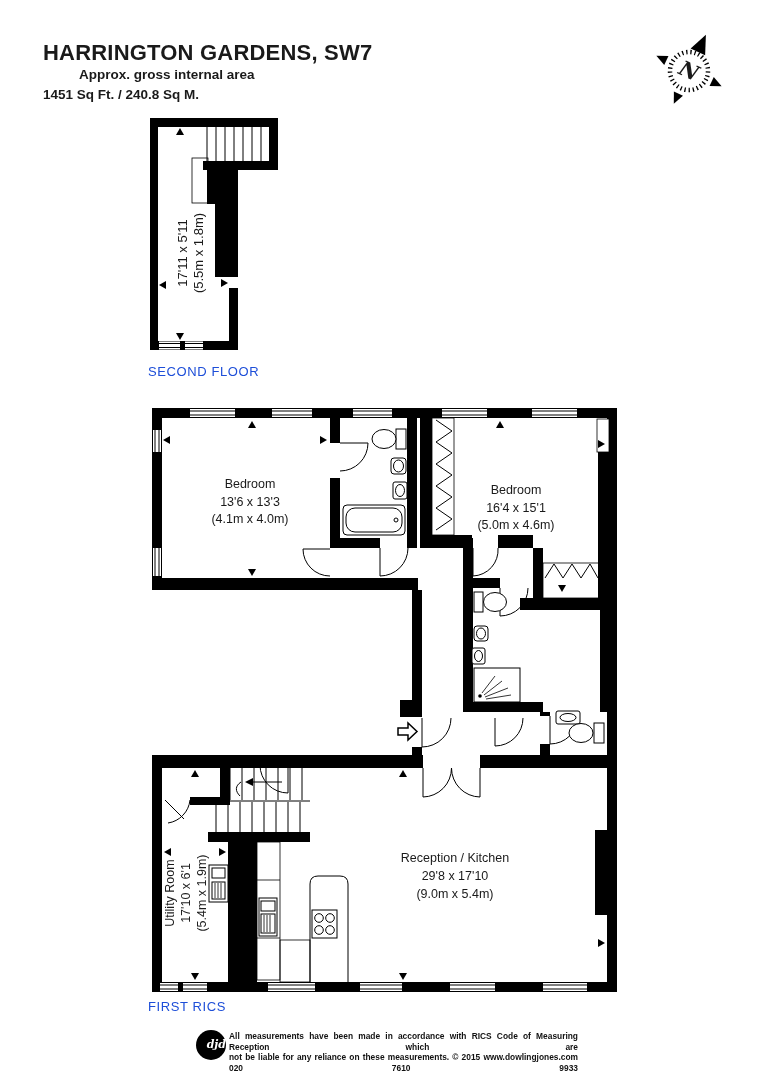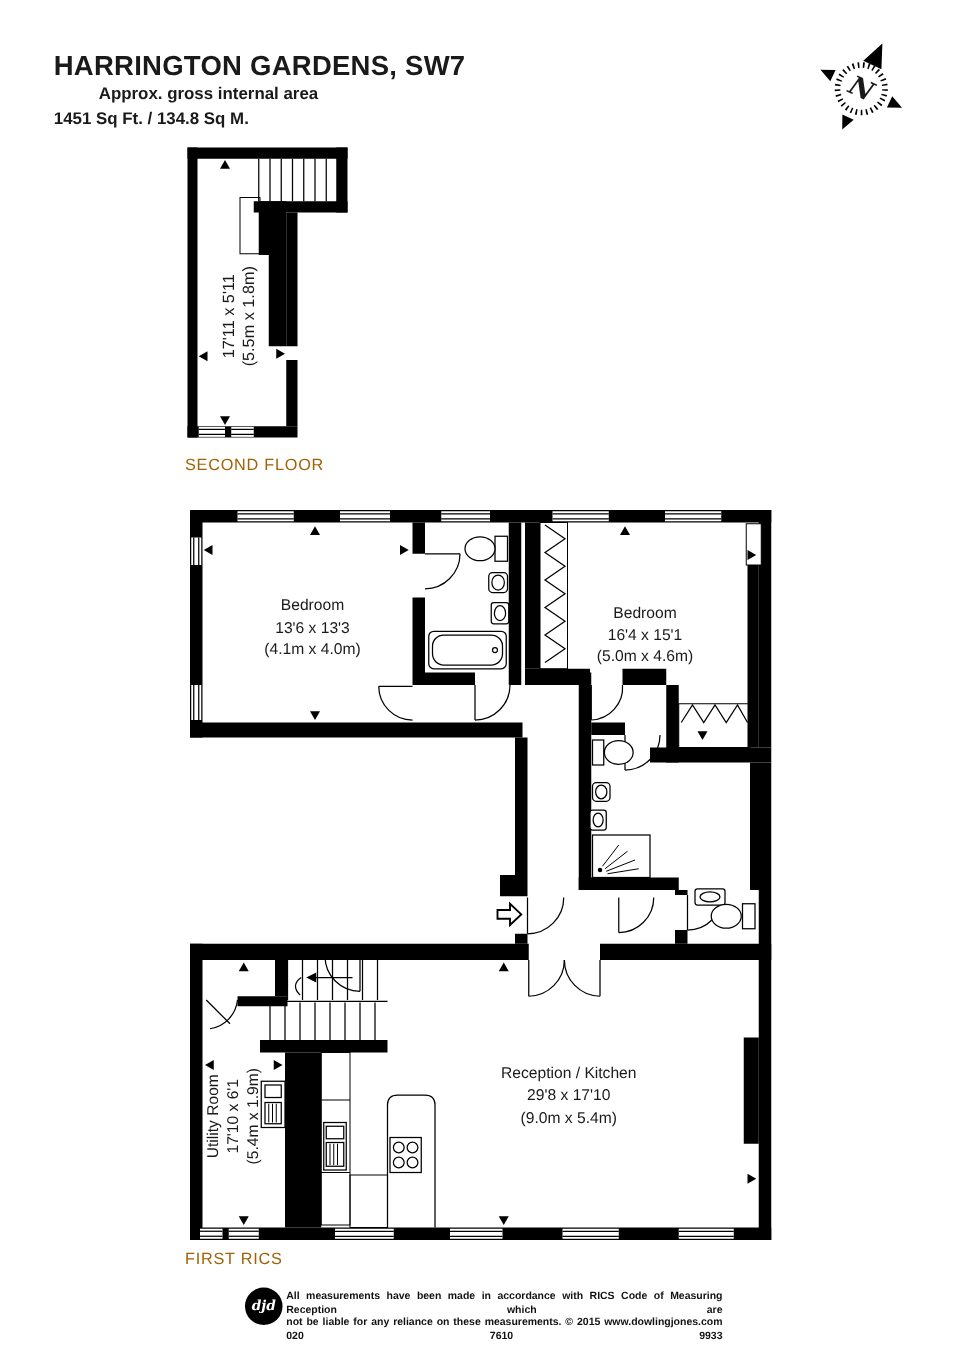--- a/index.html
+++ b/index.html
@@ -2,46 +2,46 @@
 <html><head>
 <meta charset="utf-8">
 <style>
   html,body{margin:0;padding:0;background:#fff;}
   #page{position:relative;width:767px;height:1087px;background:#fff;overflow:hidden;
         font-family:"Liberation Sans",sans-serif;color:#1a1a1a;border-radius:31px;}
   .abs{position:absolute;}
   #title{left:43px;top:40px;font-size:22px;font-weight:600;letter-spacing:.2px;}
   #sub1{left:43px;top:67px;font-size:13.5px;font-weight:600;margin-left:36px;}
   #sub2{left:43px;top:87px;font-size:13.5px;font-weight:600;}
-  .floorlabel{font-size:13px;letter-spacing:.6px;color:#a16207;}
+  .floorlabel{font-size:13px;letter-spacing:.6px;color:#1d4ed8;}
   #second-label{left:148px;top:364px;}
   #first-label{left:148px;top:999px;}
   #footer-logo{left:196px;top:1030px;width:30px;height:30px;border-radius:50%;background:#000;
                color:#fff;font-style:italic;font-weight:bold;font-size:11px;line-height:30px;
-               text-align:center;font-family:"DejaVu Serif",serif;}
+               text-align:right;font-family:"DejaVu Serif",serif;}
   #disclaimer{left:229px;top:1031px;width:349px;font-size:8.4px;font-weight:bold;
               line-height:10.6px;color:#111;}
   #disclaimer div{text-align:justify;text-align-last:justify;}
   svg text{font-family:"Liberation Sans",sans-serif;fill:#1a1a1a;}
   .rm{font-size:12.5px;}
   .w{fill:#000;stroke:none;}
   .thin{fill:none;stroke:#000;stroke-width:1;}
   .thin8{fill:none;stroke:#000;stroke-width:.8;}
   .fixt{fill:#fff;stroke:#000;stroke-width:1;}
   .mark{fill:#000;stroke:none;}
   .winline{stroke:#000;stroke-width:1;}
 </style>
 </head>
 <body>
 
 <div id="page">
 
   <div class="abs" id="title">HARRINGTON GARDENS, SW7</div>
   <div class="abs" id="sub1">Approx. gross internal area</div>
-  <div class="abs" id="sub2">1451 Sq Ft. / 134.8 Sq M.</div>
+  <div class="abs" id="sub2">1451 Sq Ft. / 240.8 Sq M.</div>
 
   <svg class="abs" style="left:0;top:0" width="767" height="1087" viewBox="0 0 767 1087">
 
     <g transform="translate(689,71) rotate(25)">
       <circle r="19" fill="none" stroke="#000" stroke-width="4.5" stroke-dasharray="1.3,2.8"></circle>
       <polygon points="0,-40 -8,-21 8,-21" fill="#000"></polygon>
       <polygon points="-36,0 -25,-5 -25,5" fill="#000"></polygon>
       <polygon points="36,0 25,-5 25,5" fill="#000"></polygon>
       <polygon points="0,36 -5,25 5,25" fill="#000"></polygon>
       <text x="0" y="7" text-anchor="middle" style="font-family:'DejaVu Serif',serif;font-style:italic;font-size:21px;font-weight:bold;">N</text>

